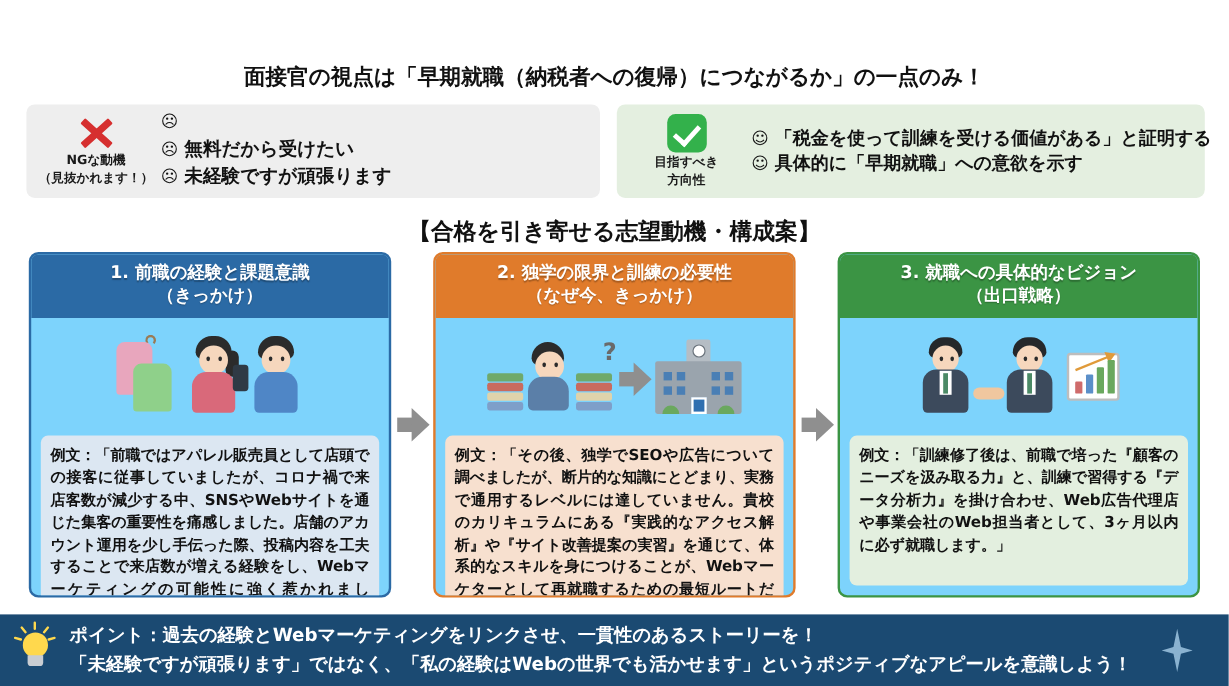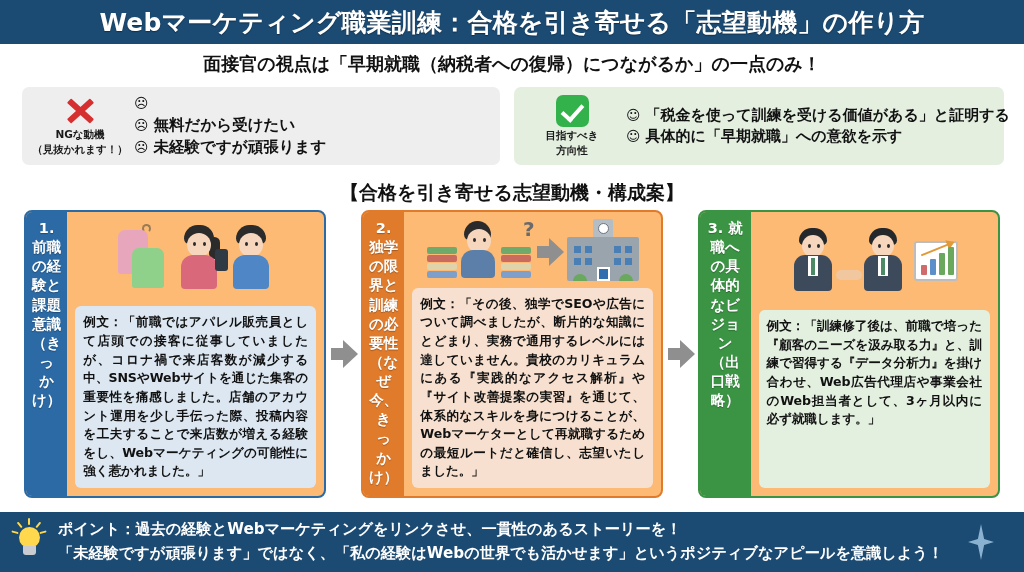--- a/index.html
+++ b/index.html
@@ -88,22 +88,22 @@
   }
 
   
   .cards {
     position: absolute; left: 24px; top: 210px; width: 976px; height: 288px;
     display: flex; align-items: stretch;
   }
   .card {
     width: 302px; flex: 0 0 302px;
     border-radius: 8px; overflow: hidden;
-    background: #fdba74;
-    display: flex; 
+    background: #7dd3fc;
+    display: flex; flex-direction: column;
   }
   .card-1 { border: 2px solid #2b6aa5; }
   .card-2 { border: 2px solid #e07b2b; }
   .card-3 { border: 2px solid #3b9444; }
 
   .card-head {
     padding: 7px 6px 8px; text-align: center; color: #ffffff;
     font-size: 14.5px; font-weight: bold; line-height: 1.32;
     text-shadow: 0 1px 1px rgba(0,0,0,0.28);
   }
@@ -213,23 +213,20 @@
     background: #9ec4e0;
     clip-path: polygon(50% 0%, 62% 42%, 100% 50%, 62% 58%, 50% 100%, 38% 58%, 0% 50%, 38% 42%);
     opacity: 0.85;
   }
 </style>
 </head>
 <body>
 
 <div class="page">
 
-  <div class="header">
-    <div class="header-title">Webマーケティング職業訓練：合格を引き寄せる「志望動機」の作り方</div>
-  </div>
 
   <div class="subtitle">面接官の視点は「早期就職（納税者への復帰）につながるか」の一点のみ！</div>
 
   <div class="panel-row">
 
     <div class="panel panel-ng">
       <div class="badge-col">
         <div class="x-mark"></div>
         <div class="badge-cap">NGな動機</div>
         <div class="badge-cap">（見抜かれます！）</div>

